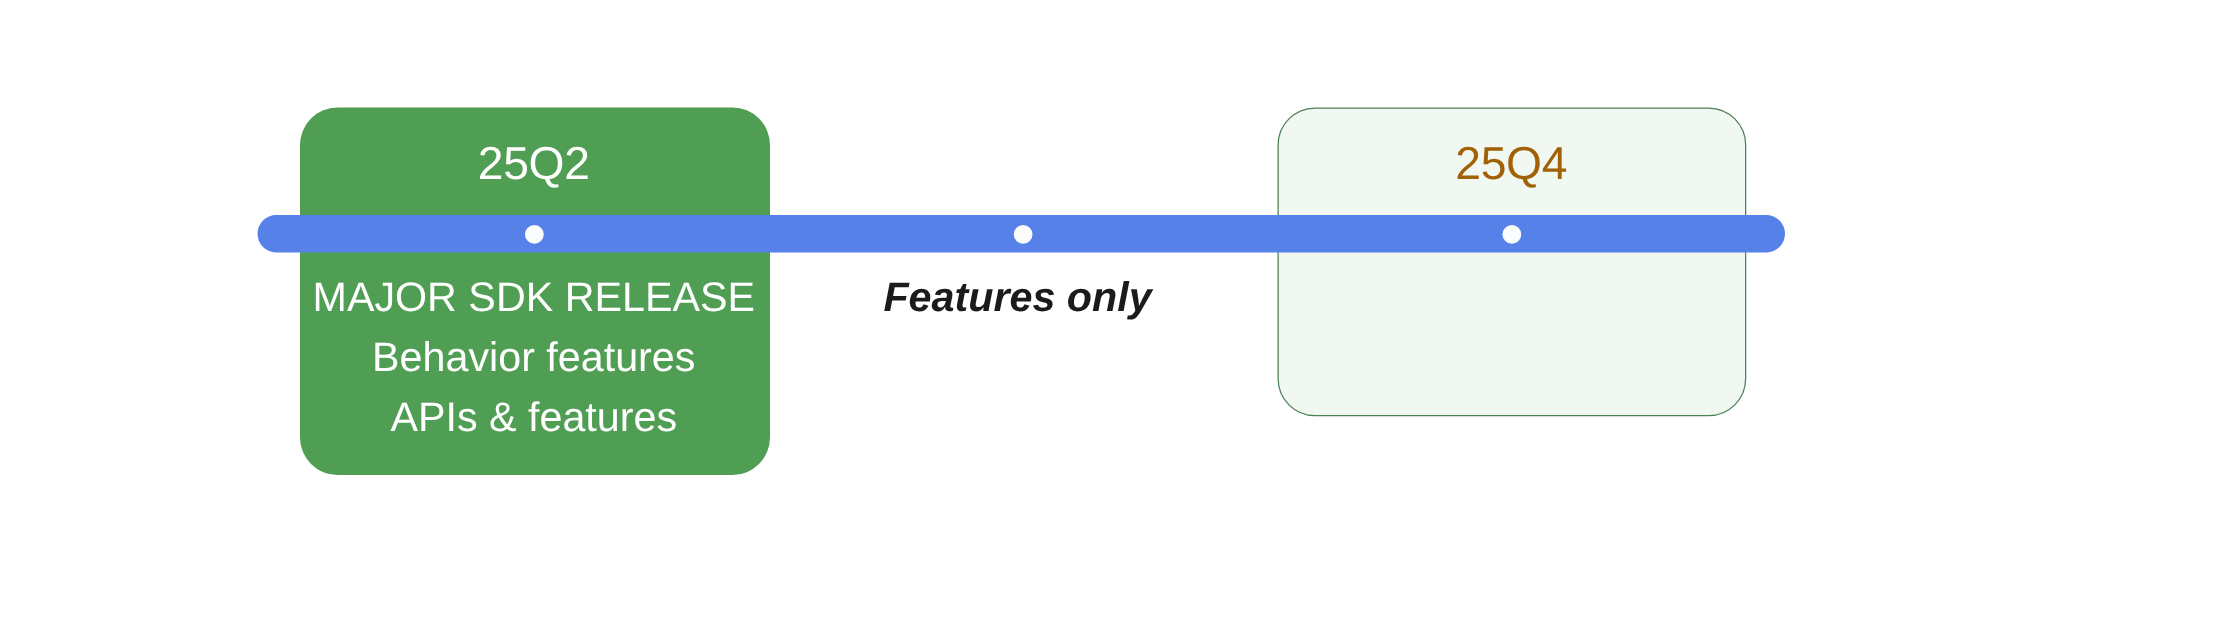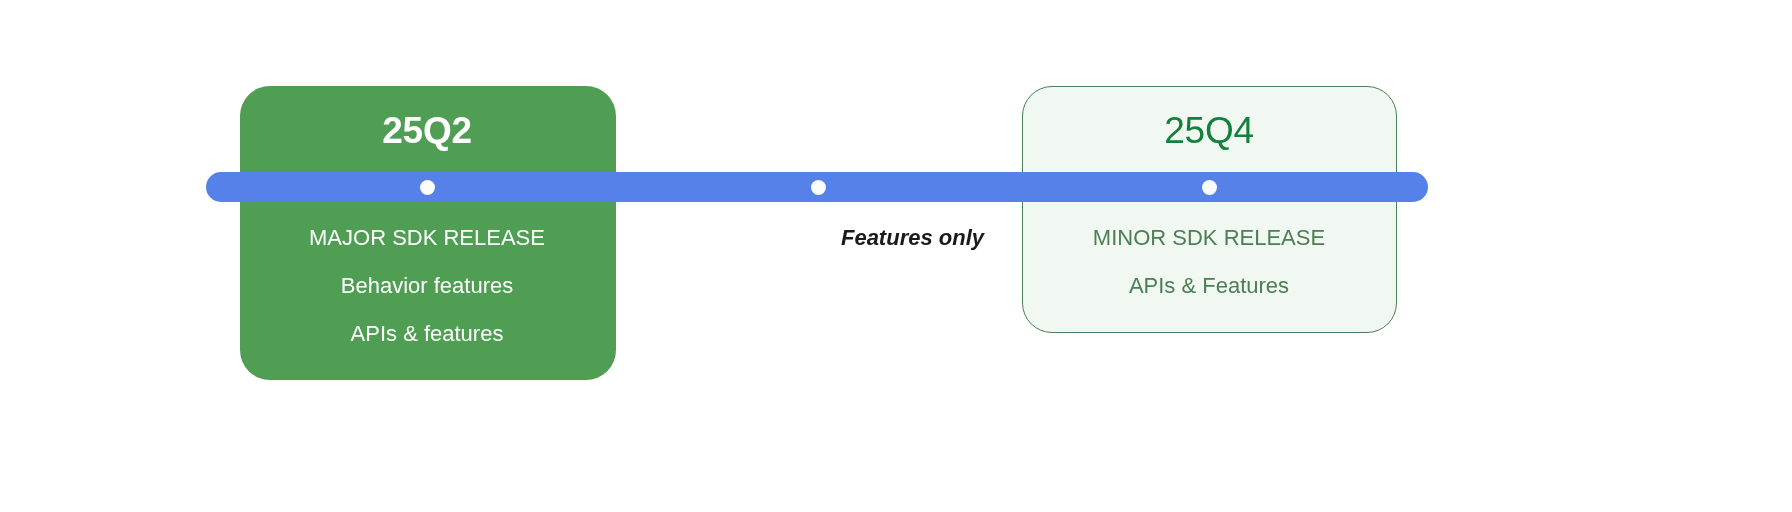--- a/index.html
+++ b/index.html
@@ -71,41 +71,41 @@
   .timeline-dot.d1 { left: 818px; }
   .timeline-dot.d2 { left: 1209px; }
 
   
   .quarter-label {
     position: absolute;
     top: 108px;
     width: 380px;
     text-align: center;
     font-size: 37px;
-    font-weight: 700;
+    font-weight: 400;
     letter-spacing: -0.2px;
     line-height: 46px;
     white-space: nowrap;
   }
   .quarter-label.q0 { left: 237px; color: #ffffff; }
   .quarter-label.q1 { left: 628px; color: #1E1E1E; font-weight: 400; }
-  .quarter-label.q2 { left: 1019px; color: #15803d; font-weight: 400; text-align: center; }
+  .quarter-label.q2 { left: 1019px; color: #a16207; font-weight: 400; text-align: center; }
 
   
   .body-block {
     position: absolute;
     width: 380px;
     text-align: center;
   }
   .body-block.b0 { left: 237px; top: 214px; }
-  .body-block.b1 { left: 604px; top: 214px; text-align: right; }
+  .body-block.b1 { left: 624px; top: 214px; }
   .body-block.b2 { left: 1019px; top: 214px; }
 
   .body-line {
-    font-size: 22px;
+    font-size: 33px;
     line-height: 48px;
     font-weight: 400;
     white-space: nowrap;
   }
 
   .b0 .body-line { color: #ffffff; }
   .b2 .body-line { color: #4C7F56; }
 
   .b1 .body-line {
     color: #1B1B1B;
@@ -134,18 +134,14 @@
   <div class="body-block b0">
     <div class="body-line">MAJOR SDK RELEASE</div>
     <div class="body-line">Behavior features</div>
     <div class="body-line">APIs &amp; features</div>
   </div>
 
   <div class="body-block b1">
     <div class="body-line">Features only</div>
   </div>
 
-  <div class="body-block b2">
-    <div class="body-line">MINOR SDK RELEASE</div>
-    <div class="body-line">APIs &amp; Features</div>
-  </div>
 
 </div>
 
 </body></html>

